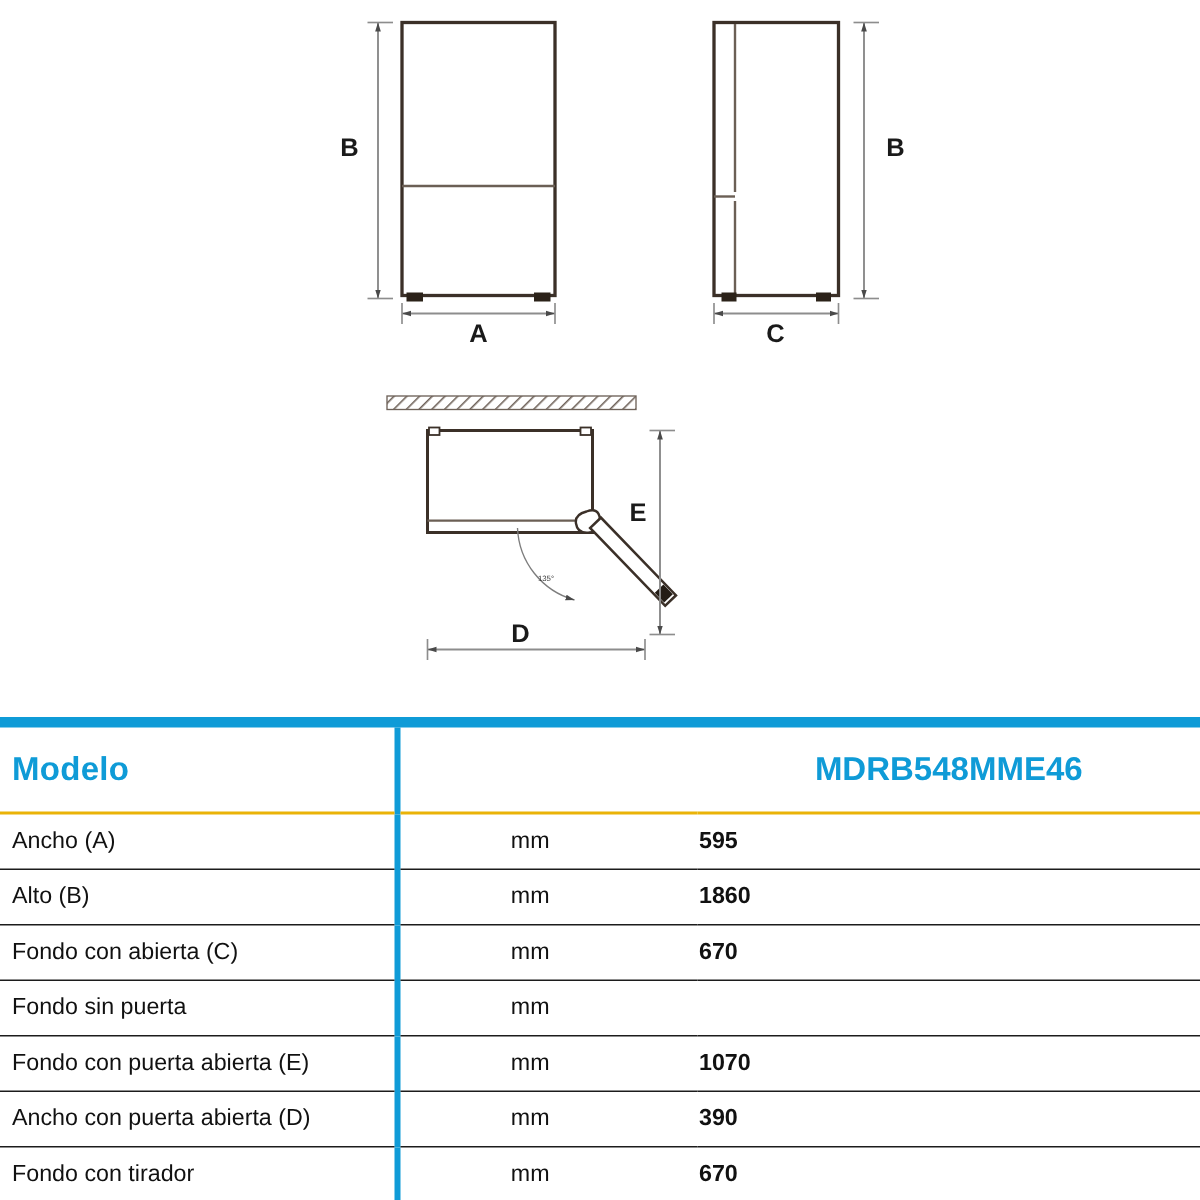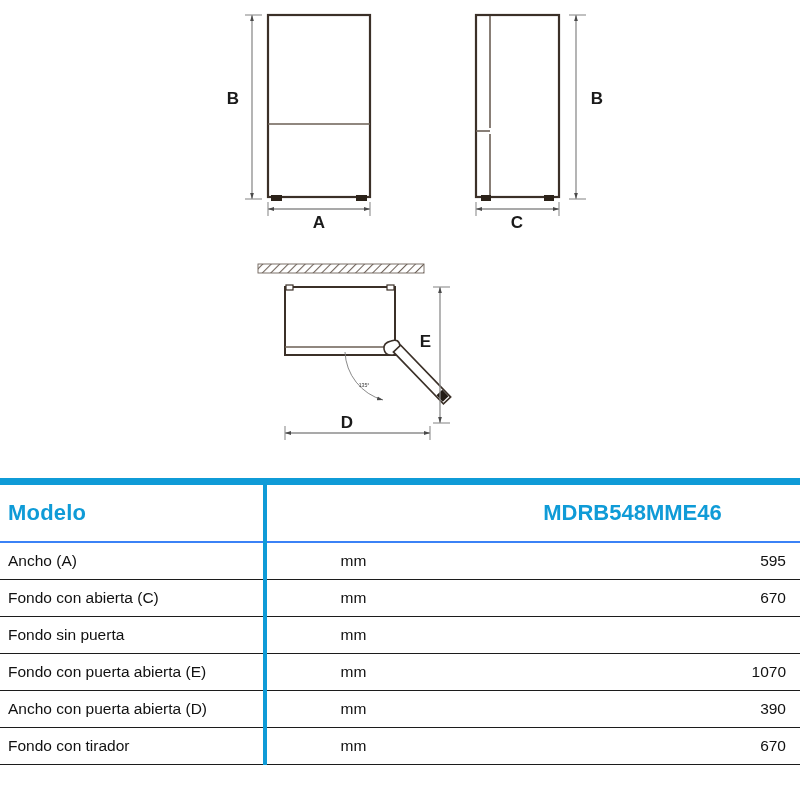--- a/index.html
+++ b/index.html
@@ -53,21 +53,21 @@
   table.spec col.c-value { width: 335px; }
 
   .topbar td {
     padding: 0;
     height: 7px;
     background: #0f9bd7;
     border: none;
   }
 
   tr.header-row td {
-    border-bottom: 2px solid #3b82f6;
+    border-bottom: 2px solid #eab308;
     height: 54px;
     vertical-align: middle;
   }
   tr.header-row td.lab {
     color: #0f9bd7;
     font-size: 22px;
     font-weight: bold;
     padding-left: 8px;
     letter-spacing: .2px;
   }
@@ -88,22 +88,23 @@
   }
   tr.data-row td.lab {
     padding-left: 8px;
     text-align: left;
   }
   tr.data-row td.unit {
     text-align: center;
     padding-right: 26px;
   }
   tr.data-row td.val {
-    text-align: right;
+    text-align: left;
     padding-right: 14px;
+    font-weight: bold;
   }
 
   
   td.divider-left {
     border-right: 4px solid #0f9bd7;
   }
   tr.header-row td.divider-left {
     border-right: 4px solid #0f9bd7;
   }
 </style>
@@ -215,20 +216,25 @@
         <td class="lab divider-left">Modelo</td>
         <td></td>
         <td class="val">MDRB548MME46</td>
       </tr>
     <tr class="data-row">
           <td class="lab divider-left">Ancho (A)</td>
           <td class="unit">mm</td>
           <td class="val">595</td>
         </tr>
         <tr class="data-row">
+          <td class="lab divider-left">Alto (B)</td>
+          <td class="unit">mm</td>
+          <td class="val">1860</td>
+        </tr>
+        <tr class="data-row">
           <td class="lab divider-left">Fondo con abierta (C)</td>
           <td class="unit">mm</td>
           <td class="val">670</td>
         </tr>
         <tr class="data-row">
           <td class="lab divider-left">Fondo sin puerta</td>
           <td class="unit">mm</td>
           <td class="val"></td>
         </tr>
         <tr class="data-row">

